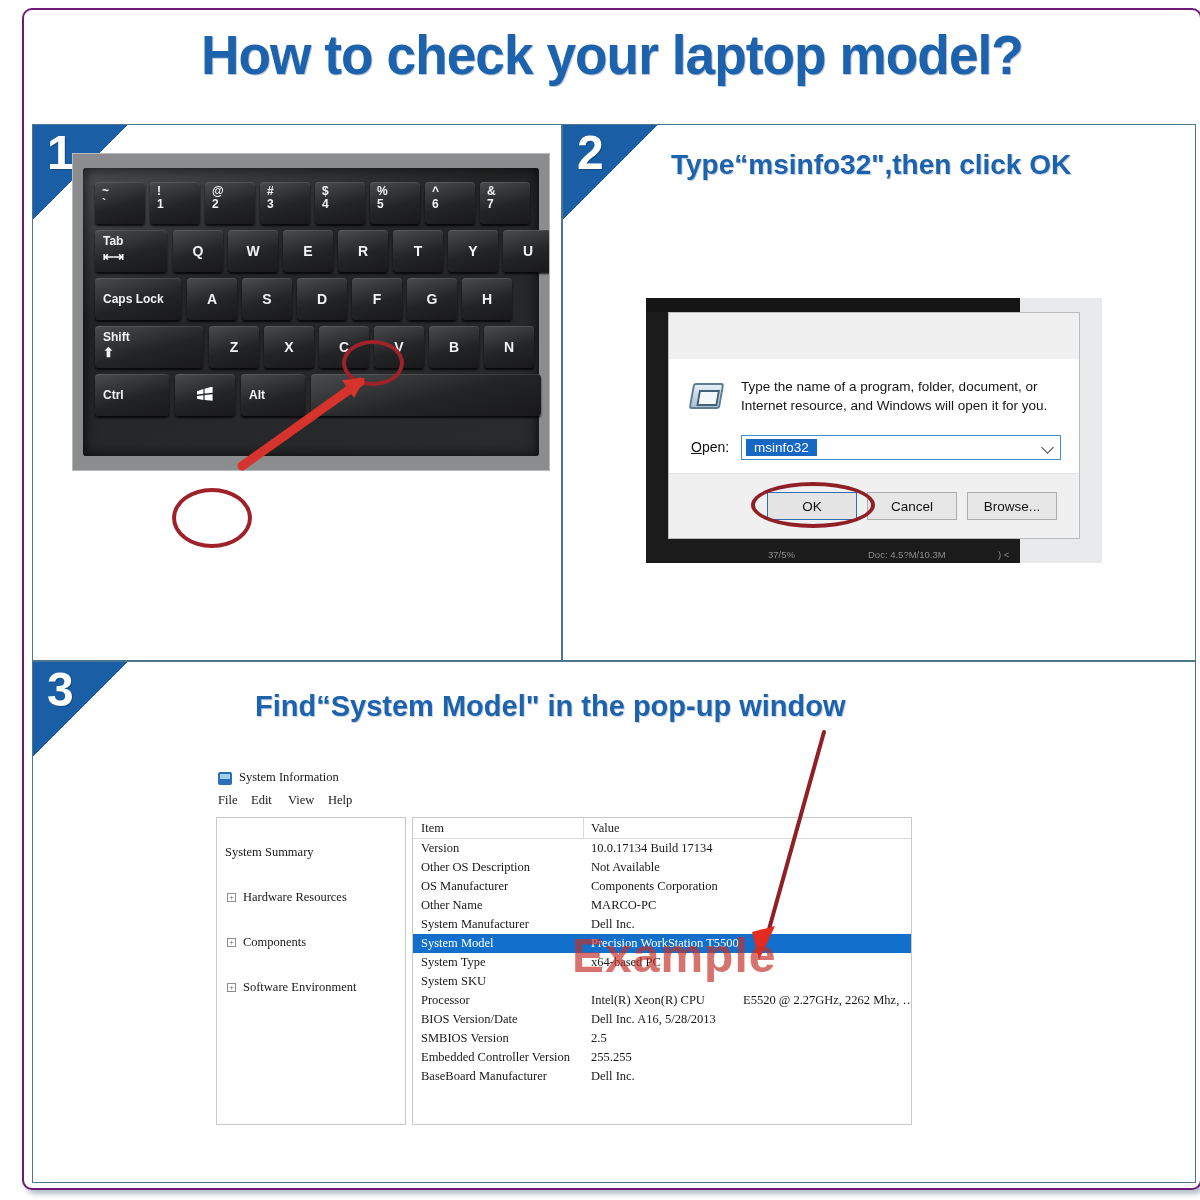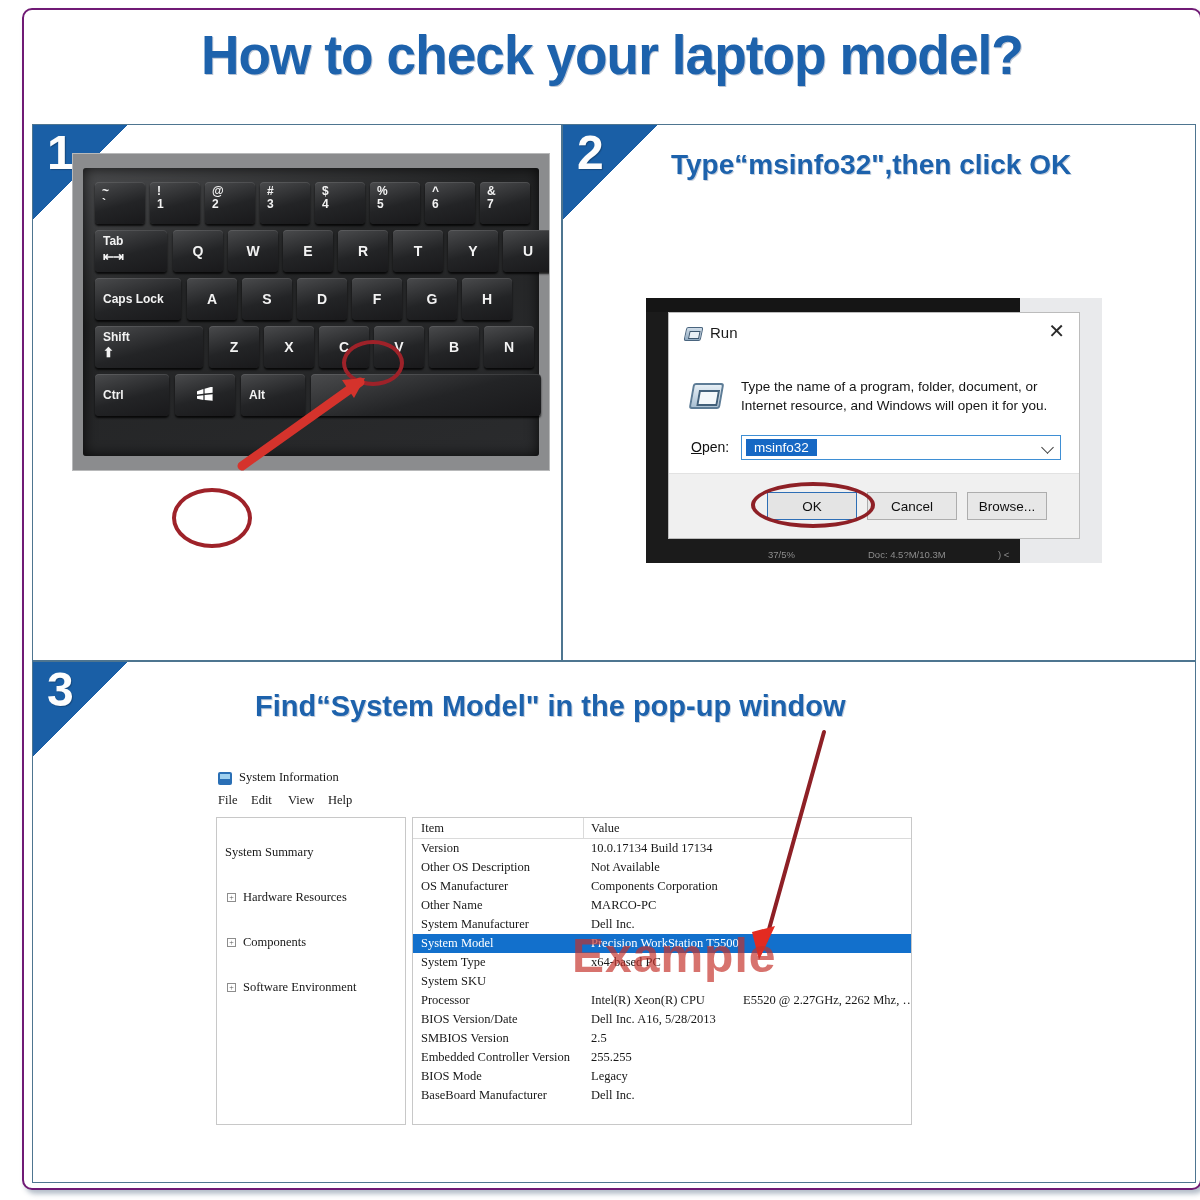--- a/index.html
+++ b/index.html
@@ -235,21 +235,21 @@
   }
   .btn {
     position: absolute; top: 18px; height: 28px;
     background: #e7e7e7; border: 1px solid #adadad;
     font-size: 13.5px; color: #101010;
     display: flex; align-items: center; justify-content: center;
     font-family: "Liberation Sans", sans-serif;
   }
   #btn-ok     { left: 98px;  width: 90px; border-color: #2d6eb5; background:#e4e4e4; }
   #btn-cancel { left: 198px; width: 90px; }
-  #btn-browse { left: 298px; width: 80px; }
+  #btn-browse { left: 298px; width: 90px; }
   #ok-ellipse {
     position: absolute; left: 82px; top: 8px;
     width: 124px; height: 46px;
     border: 4px solid #8e2026; border-radius: 50%;
   }
   .run-status {
     position: absolute; left: 22px; bottom: 1px; right: 0; height: 13px;
     color: #8d8d8d; font-size: 9.5px;
     font-family: "Liberation Sans", sans-serif;
   }
@@ -477,25 +477,20 @@
       <div class="badge-num">2</div>
     </div>
     <div class="step-head" id="head-2">Type“msinfo32",then click OK</div>
   </div>
 
   <div class="run-shot">
     <div class="doc-strip"></div>
     <div class="doc-right"></div>
 
     <div class="run-dialog">
-      <div class="run-title">
-        <div class="run-ico"></div>
-        <div class="run-label">Run</div>
-        <div class="run-close">✕</div>
-      </div>
 
       <div class="run-body">
         <div class="run-bigico"></div>
         <div class="run-desc">Type the name of a program, folder, document, or Internet resource, and Windows will open it for you.</div>
 
         <div class="run-openrow">
           <div class="open-label"><u>O</u>pen:</div>
           <div class="combo">
             <div class="combo-val">msinfo32</div>
             <div class="combo-arrow"></div>
@@ -606,24 +601,20 @@
         </div>
         <div class="si-row">
           <span class="k">SMBIOS Version</span>
           <span class="v">2.5</span>
         </div>
         <div class="si-row">
           <span class="k">Embedded Controller Version</span>
           <span class="v">255.255</span>
         </div>
         <div class="si-row">
-          <span class="k">BIOS Mode</span>
-          <span class="v">Legacy</span>
-        </div>
-        <div class="si-row">
           <span class="k">BaseBoard Manufacturer</span>
           <span class="v">Dell Inc.</span>
         </div>
       </div>
     </div>
   </div>
 
   <svg class="arrow-svg" width="1180" height="1182">
     <g>
       <path d="M800,722 L742,930" stroke="#8e2026" stroke-width="4" stroke-linecap="round" fill="none"></path>

